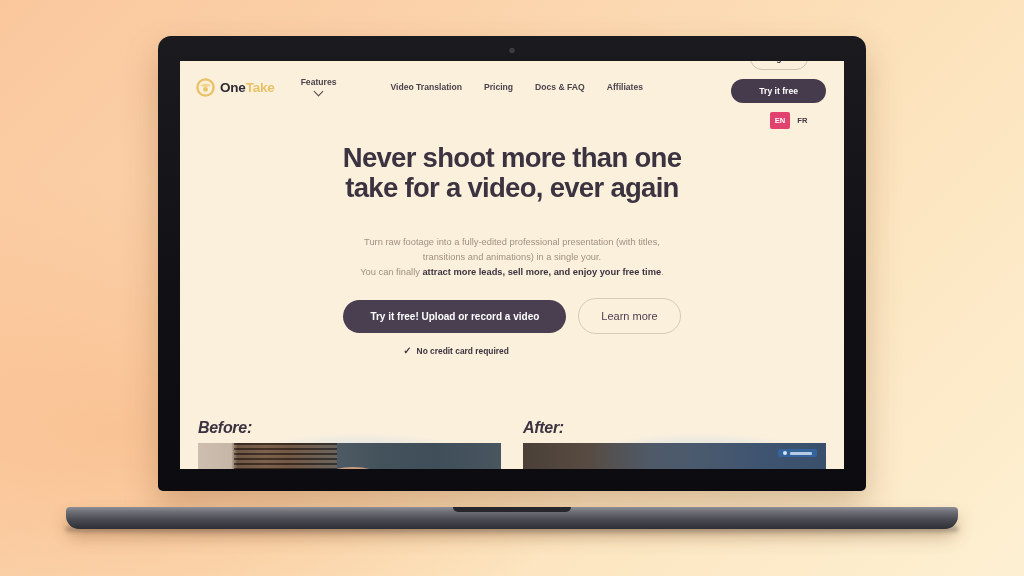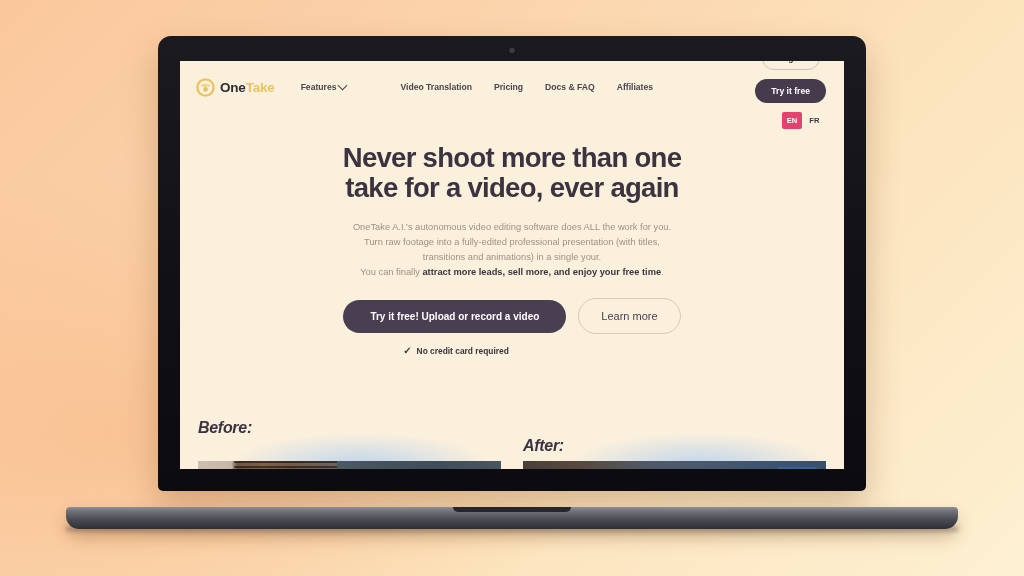--- a/index.html
+++ b/index.html
@@ -151,20 +151,21 @@
   }
   .nav-link {
     font-size: 8.6px;
     font-weight: bold;
     color: #4a444d;
     white-space: nowrap;
     display: flex;
     align-items: center;
     gap: 3px;
     cursor: pointer;
+    flex-direction: column;
   }
   .nav-gap-lg { margin-left: 32px; }
   .caret {
     display: inline-block;
     width: 6px;
     height: 6px;
     border-right: 1.2px solid #4a444d;
     border-bottom: 1.2px solid #4a444d;
     transform: translateY(-2px) rotate(45deg);
   }
@@ -188,21 +189,21 @@
     white-space: nowrap;
     font-family: inherit;
   }
   .btn-try-nav {
     font-size: 8.6px;
     font-weight: bold;
     color: #ffffff;
     background: #463B4C;
     border: none;
     border-radius: 999px;
-    padding: 7px 16px;
+    padding: 7px 28px;
     cursor: pointer;
     white-space: nowrap;
     font-family: inherit;
   }
   .lang {
     display: flex;
     align-items: center;
     gap: 7px;
     margin-left: 20px;
   }
@@ -320,21 +321,21 @@
     gap: 0;
   }
   .ba-label {
     font-size: 16px;
     font-weight: bold;
     color: #3B3340;
     letter-spacing: -0.3px;
     font-style: italic;
   }
   .ba-col { width: 50%; }
-  .ba-col.right { padding-left: 22px; margin-top: 18px; }
+  .ba-col.right { padding-left: 22px; }
 
   .ba-thumbs {
     display: flex;
     gap: 22px;
     margin-top: 6px;
   }
   .thumb {
     position: relative;
     width: 50%;
     height: 62px;
@@ -451,21 +452,21 @@
             </div>
           </div>
 
           <div class="hero">
             <h1>
               <span>Never shoot more than one</span><br>
               <span>take for a video, ever again</span>
             </h1>
 
             <p>
-              <span>OneTake A.I.'s autonomous video editing software does ALL the work for you.</span><br>
+              <br>
               <span>Turn raw footage into a fully-edited professional presentation (with titles,</span><br>
               <span>transitions and animations) in a single your.</span><br>
               <span>You can finally </span><b>attract more leads, sell more, and enjoy your free time</b><span>.</span>
             </p>
 
             <div class="cta-row">
               <button class="btn-cta-primary">Try it free! Upload or record a video</button>
               <button class="btn-cta-secondary">Learn more</button>
             </div>
 

